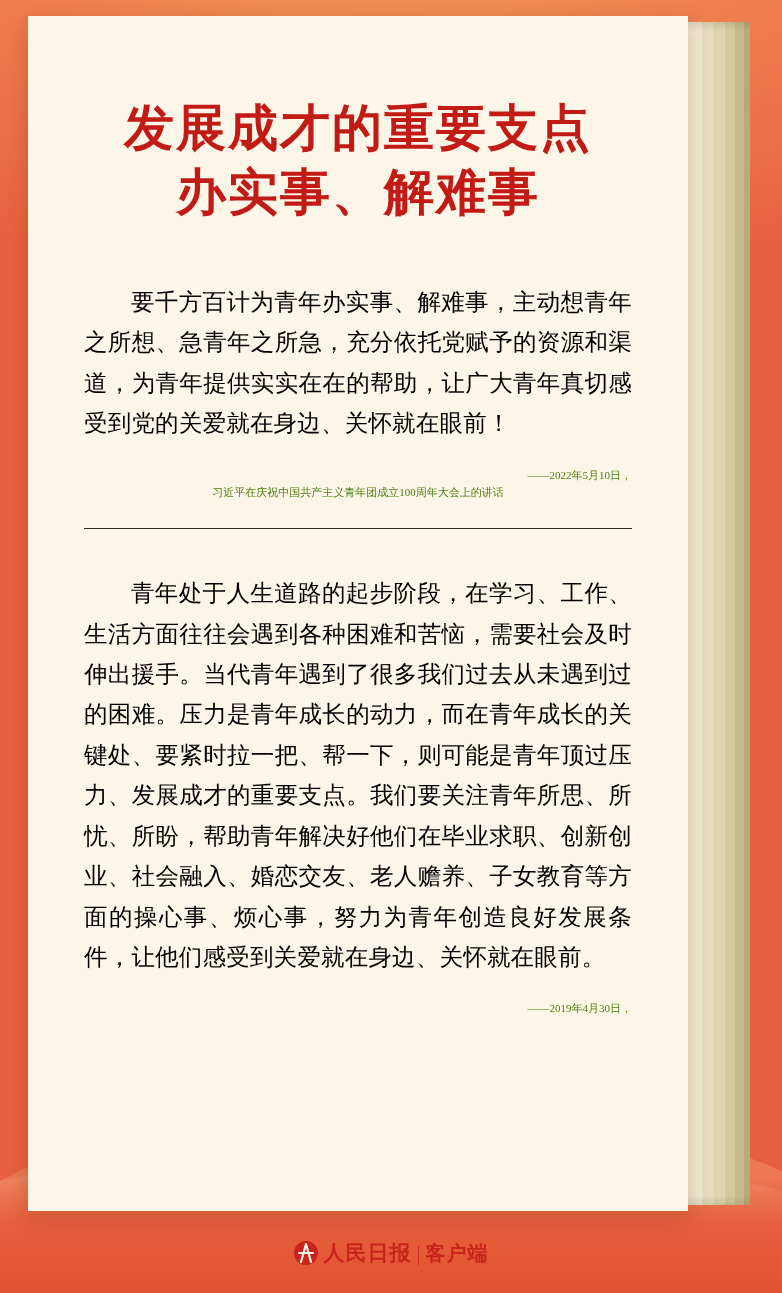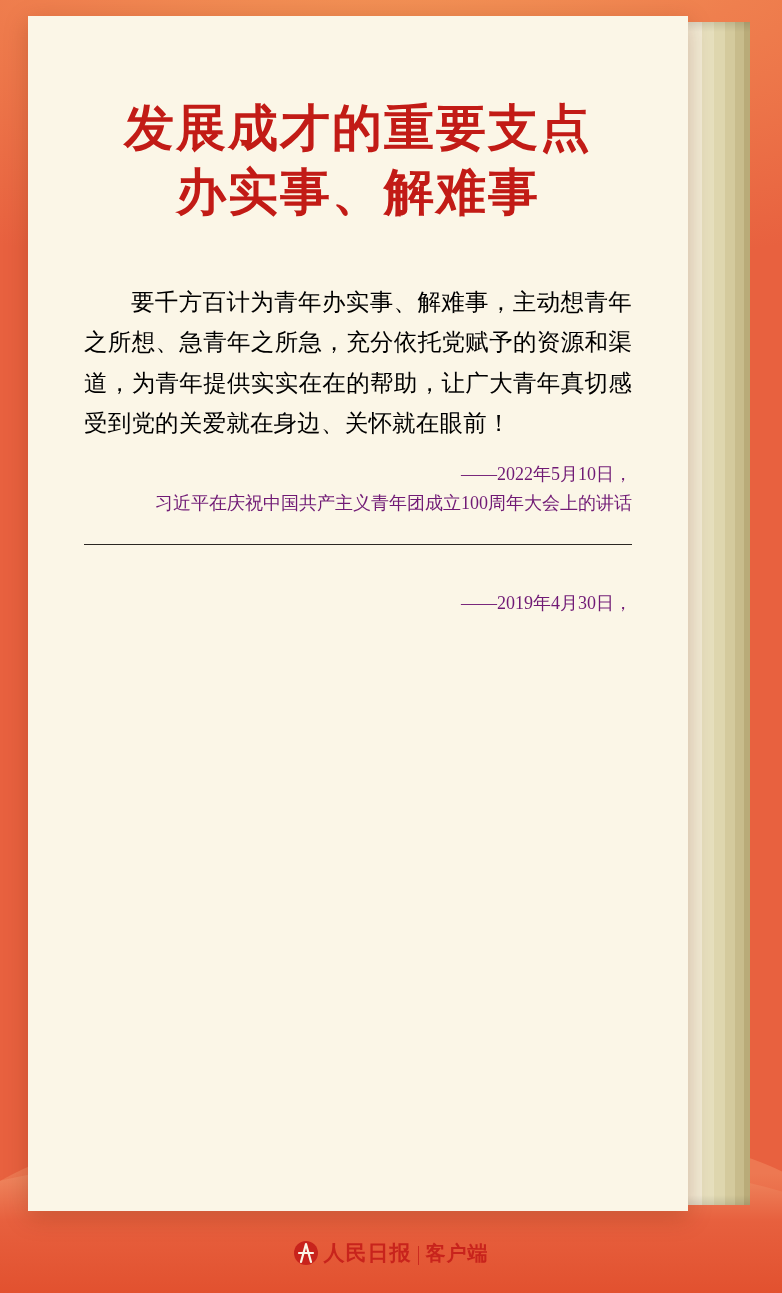--- a/index.html
+++ b/index.html
@@ -120,28 +120,28 @@
     font-size: 23.5px;
     line-height: 1.72;
     text-align: justify;
     text-justify: inter-ideograph;
     text-indent: 2em;
     margin: 0;
     letter-spacing: 0.2px;
   }
 
   .attrib {
-    margin-top: 16px;
+    margin-top: 23px;
     text-align: right;
-    color: #701a75;
-    font-size: 18px;
+    color: #4d7c0f;
+    font-size: 11px;
     line-height: 1.62;
   }
   .attrib .line1 { display: block; }
-  .attrib .line2 { display: block; }
+  .attrib .line2 { display: block; text-align: center; }
 
   .divider {
     margin: 26px 0 0 0;
     border: 0;
     border-top: 1.6px solid #2b2723;
   }
 
   .block-two {
     margin-top: 44px;
   }
@@ -213,20 +213,21 @@
       <div class="body-block">
         <p class="para">要千方百计为青年办实事、解难事，主动想青年之所想、急青年之所急，充分依托党赋予的资源和渠道，为青年提供实实在在的帮助，让广大青年真切感受到党的关爱就在身边、关怀就在眼前！</p>
         <div class="attrib">
           <span class="line1">——2022年5月10日，</span>
           <span class="line2">习近平在庆祝中国共产主义青年团成立100周年大会上的讲话</span>
         </div>
         <hr class="divider">
       </div>
 
       <div class="body-block block-two">
+        <p class="para">青年处于人生道路的起步阶段，在学习、工作、生活方面往往会遇到各种困难和苦恼，需要社会及时伸出援手。当代青年遇到了很多我们过去从未遇到过的困难。压力是青年成长的动力，而在青年成长的关键处、要紧时拉一把、帮一下，则可能是青年顶过压力、发展成才的重要支点。我们要关注青年所思、所忧、所盼，帮助青年解决好他们在毕业求职、创新创业、社会融入、婚恋交友、老人赡养、子女教育等方面的操心事、烦心事，努力为青年创造良好发展条件，让他们感受到关爱就在身边、关怀就在眼前。</p>
         <div class="attrib">
           <span class="line1">——2019年4月30日，</span>
         </div>
       </div>
 
     </div>
   </div>
 
   <div class="footer">
     <span class="logo-mark">

